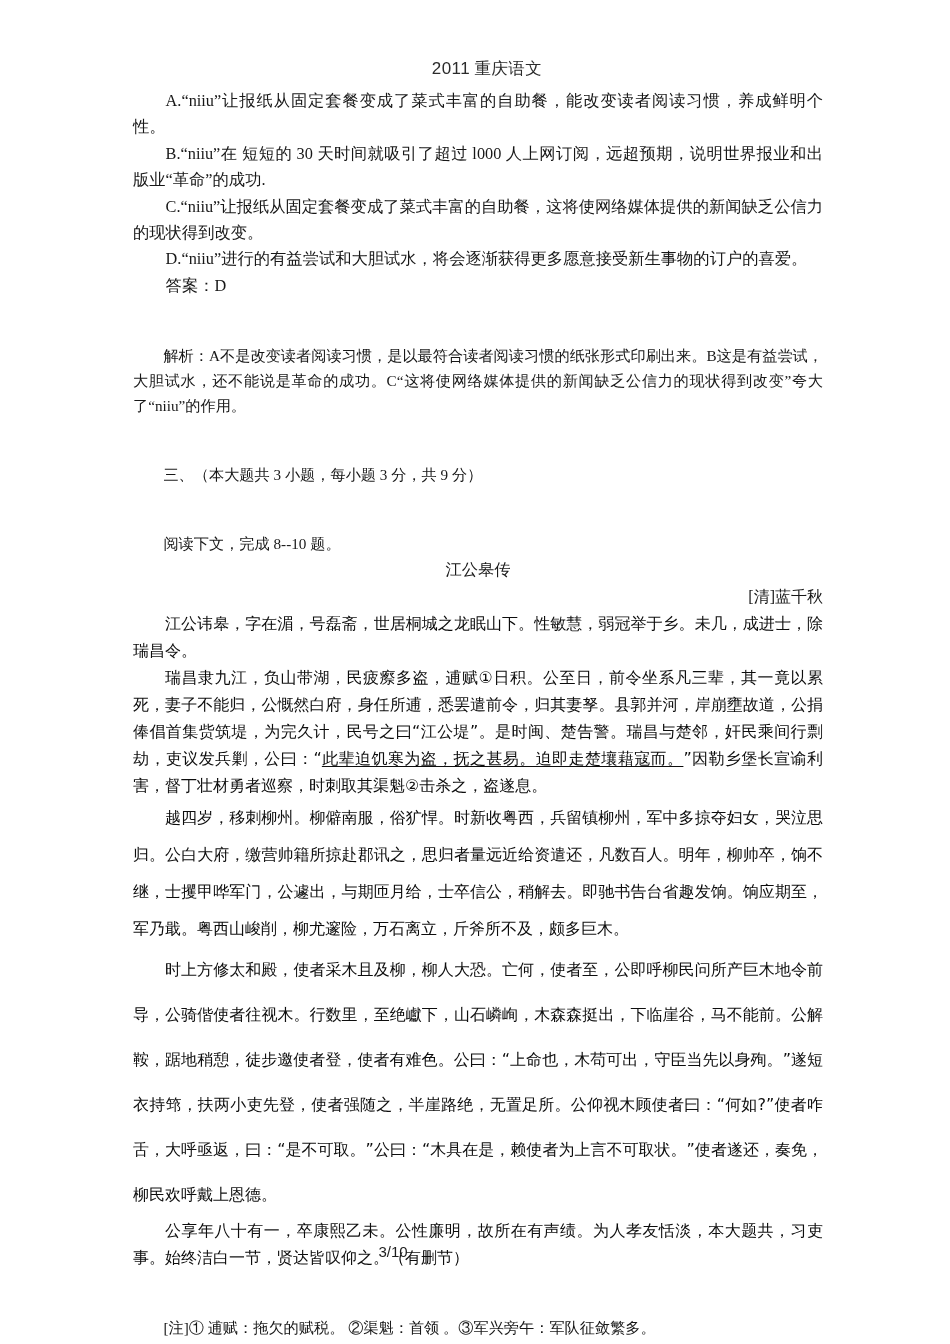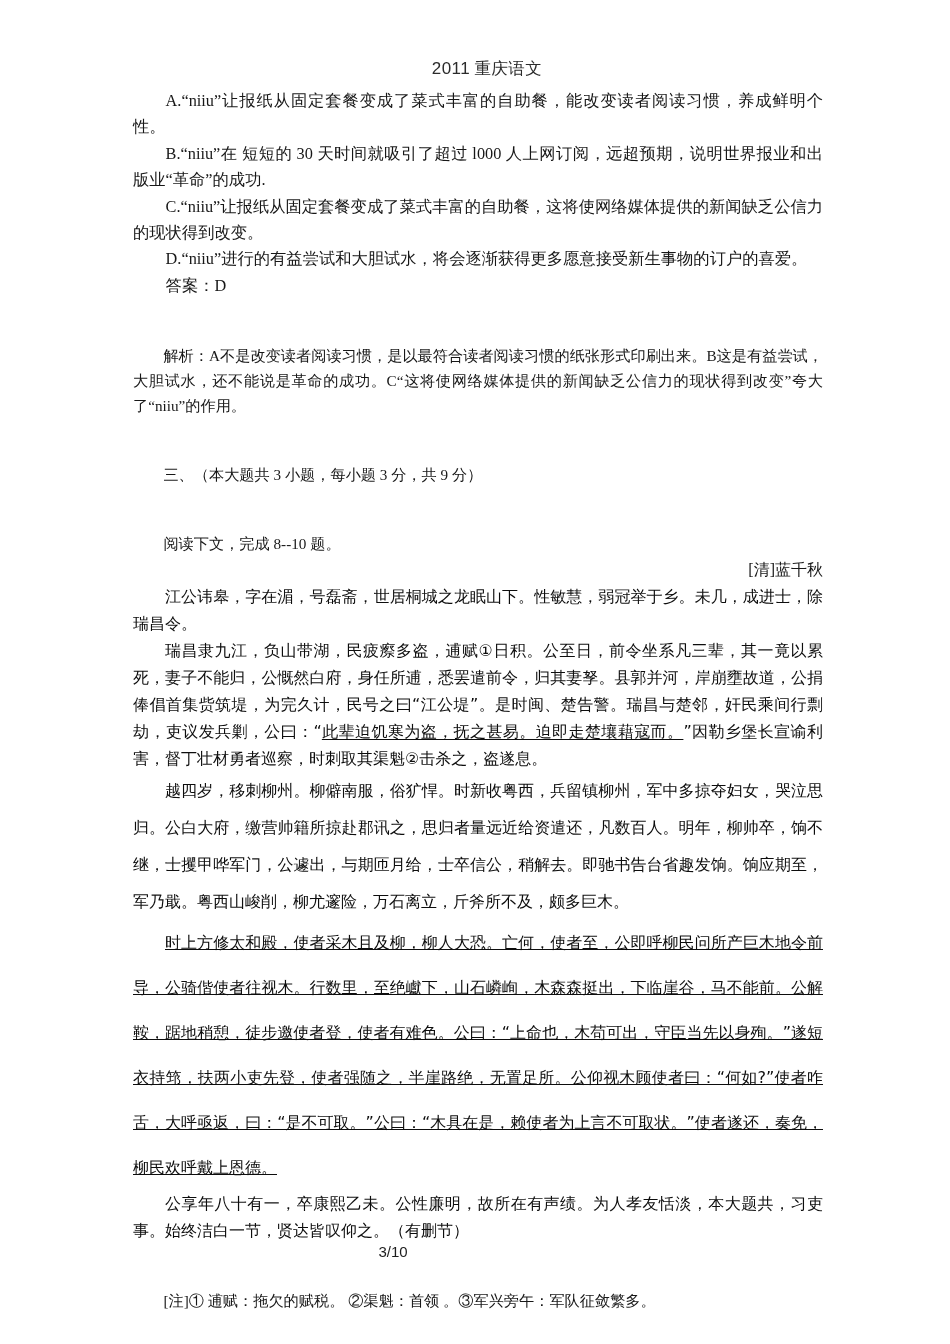--- a/index.html
+++ b/index.html
@@ -65,21 +65,20 @@
     text-align: justify;
     text-justify: inter-ideograph;
     text-indent: 2em;
     color: #0d0d0d;
   }
   .p-sans.loose {
     line-height: 37px;
   }
   .p-sans.looser {
     line-height: 45px;
-    text-decoration: underline;
   }
   .title-line {
     text-align: center;
     text-indent: 0;
     font-size: 16.3px;
     line-height: 27px;
     font-family: "Liberation Serif", "DejaVu Serif", serif;
     color: #171717;
   }
   .author-line {
@@ -119,20 +118,21 @@
 
     <p class="p-serif">A.“niiu”让报纸从固定套餐变成了菜式丰富的自助餐，能改变读者阅读习惯，养成鲜明个性。</p>
     <p class="p-serif">B.“niiu”在 短短的 30 天时间就吸引了超过 l000 人上网订阅，远超预期，说明世界报业和出版业“革命”的成功.</p>
     <p class="p-serif">C.“niiu”让报纸从固定套餐变成了菜式丰富的自助餐，这将使网络媒体提供的新闻缺乏公信力的现状得到改变。</p>
     <p class="p-serif">D.“niiu”进行的有益尝试和大胆试水，将会逐渐获得更多愿意接受新生事物的订户的喜爱。</p>
     <p class="p-serif">答案：D</p>
     <p class="p-serif small">解析：A不是改变读者阅读习惯，是以最符合读者阅读习惯的纸张形式印刷出来。B这是有益尝试，大胆试水，还不能说是革命的成功。C“这将使网络媒体提供的新闻缺乏公信力的现状得到改变”夸大了“niiu”的作用。</p>
     <p class="p-serif small">三、（本大题共 3 小题，每小题 3 分，共 9 分）</p>
     <p class="p-serif small">阅读下文，完成 8--10 题。</p>
 
+    <p class="title-line">江公皋传</p>
     <p class="author-line">[清]蓝千秋</p>
 
     <p class="p-sans">江公讳皋，字在湄，号磊斋，世居桐城之龙眠山下。性敏慧，弱冠举于乡。未几，成进士，除瑞昌令。</p>
 
     <p class="p-sans"><span>瑞昌隶九江，负山带湖，民疲瘵多盗，逋赋①日积。公至日，前令坐系凡三辈，其一竟以累死，妻子不能归，公慨然白府，身任所逋，悉罢遣前令，归其妻孥。县郭并河，岸崩壅故道，公捐俸倡首集赀筑堤，为完久计，民号之曰“江公堤”。是时闽、楚告警。瑞昌与楚邻，奸民乘间行剽劫，吏议发兵剿，公曰：“</span><span class="u">此辈迫饥寒为盗，抚之甚易。迫即走楚壤藉寇而。</span><span>”因勒乡堡长宣谕利害，督丁壮材勇者巡察，时刺取其渠魁②击杀之，盗遂息。</span></p>
 
 
     <p class="p-sans loose">越四岁，移刺柳州。柳僻南服，俗犷悍。时新收粤西，兵留镇柳州，军中多掠夺妇女，哭泣思归。公白大府，缴营帅籍所掠赴郡讯之，思归者量远近给资遣还，凡数百人。明年，柳帅卒，饷不继，士攫甲哗军门，公遽出，与期匝月给，士卒信公，稍解去。即驰书告台省趣发饷。饷应期至，军乃戢。粤西山峻削，柳尤邃险，万石离立，斤斧所不及，颇多巨木。</p>
 
     <p class="p-sans looser">时上方修太和殿，使者采木且及柳，柳人大恐。亡何，使者至，公即呼柳民问所产巨木地令前导，公骑偕使者往视木。行数里，至绝巘下，山石嶙峋，木森森挺出，下临崖谷，马不能前。公解鞍，踞地稍憩，徒步邀使者登，使者有难色。公曰：“上命也，木苟可出，守臣当先以身殉。”遂短衣持筇，扶两小吏先登，使者强随之，半崖路绝，无置足所。公仰视木顾使者曰：“何如?”使者咋舌，大呼亟返，曰：“是不可取。”公曰：“木具在是，赖使者为上言不可取状。”使者遂还，奏免，柳民欢呼戴上恩德。</p>

